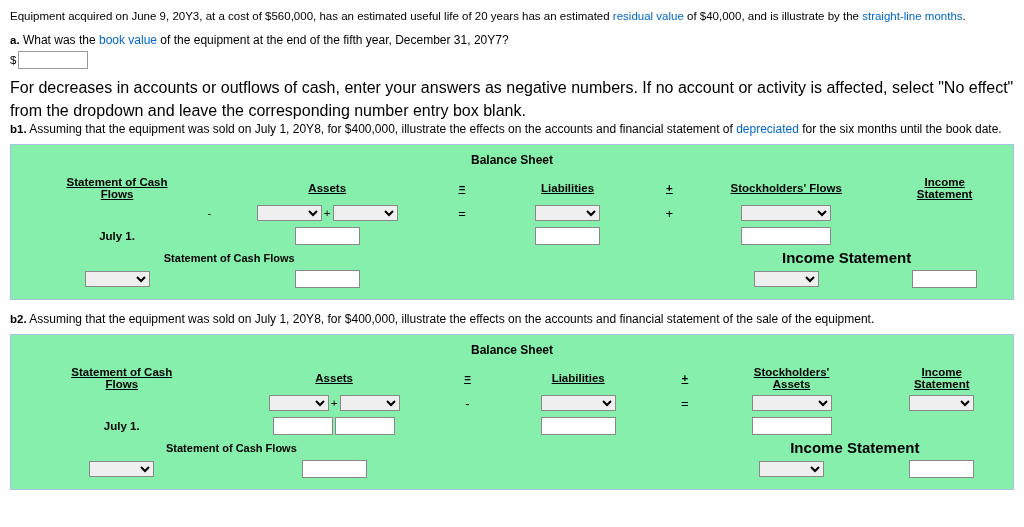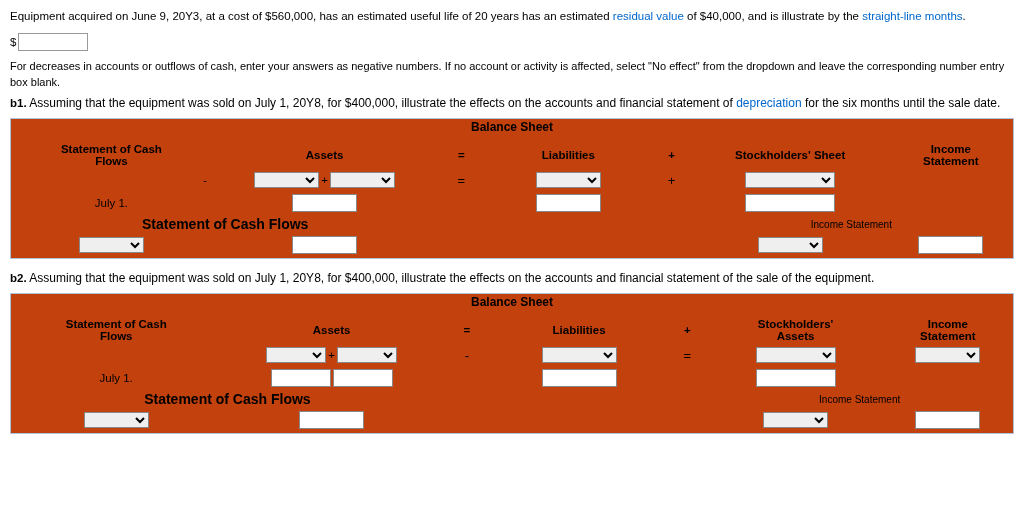--- a/index.html
+++ b/index.html
@@ -21,105 +21,108 @@
     .question-block { margin-bottom: 8px; }
     .question-label { font-weight: bold; font-size: 11.5px; margin-bottom: 4px; }
     .answer-input {
       border: 1px solid #999;
       padding: 2px 4px;
       width: 70px;
       font-size: 11px;
     }
     .prefix { font-size: 11.5px; margin-right: 2px; }
     .note-text {
-      font-size: 11px;
-      margin-bottom: 6px;
+      font-size: 16px;
       line-height: 1.4;
     }
 
     
     .table-section {
-      background: #c2410c;
+      background: #86efac;
       border: 1px solid #aac4de;
-      padding: 1px;
+      padding: 8px;
       margin-bottom: 12px;
     }
     .table-title {
       text-align: center;
       font-weight: bold;
       font-size: 12px;
       margin-bottom: 6px;
     }
     .balance-table {
       width: 100%;
       border-collapse: collapse;
     }
     .balance-table th, .balance-table td {
       text-align: center;
       padding: 3px 4px;
       font-size: 11.5px;
     }
     .header-row th {
       font-weight: bold;
       padding-bottom: 2px;
+      text-decoration: underline;
     }
     .sub-row td {
       padding-top: 1px;
       padding-bottom: 1px;
     }
     .row-label-cell {
       font-size: 11.5px;
-      font-weight: normal;
+      font-weight: bold;
       text-align: left;
       padding-left: 2px;
     }
     .statement-section-label {
       font-weight: bold;
-      font-size: 14px;
+      font-size: 11px;
     }
     .income-header {
-      font-weight: normal;
-      font-size: 10px;
+      font-weight: bold;
+      font-size: 15px;
     }
   </style>
 </head>
 <body>
 
 <p class="intro-text">
   <span>Equipment acquired on June 9, 20Y3, at a cost of $560,000, has an estimated useful life of 20 years has an estimated </span><a class="link-text">residual value</a><span> of $40,000, and is illustrate by the </span><a class="link-text">straight-line months</a><span>.</span>
 </p>
 
 <div class="question-block">
+  <p>
+    <span class="question-label">a.</span><span> What was the </span><a class="link-text">book value</a><span> of the equipment at the end of the fifth year, December 31, 20Y7?</span>
+  </p>
   <div style="display:flex;align-items:center;margin-top:4px;">
     <span class="prefix">$</span>
     <input class="answer-input" type="text" style="">
   </div>
 </div>
 
 <p class="note-text">For decreases in accounts or outflows of cash, enter your answers as negative numbers. If no account or activity is affected, select "No effect" from the dropdown and leave the corresponding number entry box blank.</p>
 
 <div class="question-block">
   <p>
-    <span class="question-label">b1.</span><span> Assuming that the equipment was sold on July 1, 20Y8, for $400,000, illustrate the effects on the accounts and financial statement of </span><a class="link-text">depreciation</a><span> for the six months until the sale date.</span>
+    <span class="question-label">b1.</span><span> Assuming that the equipment was sold on July 1, 20Y8, for $400,000, illustrate the effects on the accounts and financial statement of </span><a class="link-text">depreciated</a><span> for the six months until the book date.</span>
   </p>
 </div>
 
 <div class="table-section">
   <div class="table-title">Balance Sheet</div>
   <table class="balance-table">
     <thead>
       <tr class="header-row">
         <th style="width:130px;">
           <span>Statement of Cash</span><br><span>Flows</span>
         </th>
         <th style="width:110px;">Assets</th>
         <th style="width:30px;">=</th>
         <th style="width:110px;">Liabilities</th>
         <th style="width:25px;">+</th>
-        <th style="width:130px;">Stockholders' Sheet</th>
+        <th style="width:130px;">Stockholders' Flows</th>
         <th style="width:80px;">
           <span>Income</span><br><span>Statement</span>
         </th>
       </tr>
     </thead>
     <tbody>
 
       <tr>
         <td style="text-align:right;padding-right:4px;">
           <span style="font-size:11px;">-</span>

